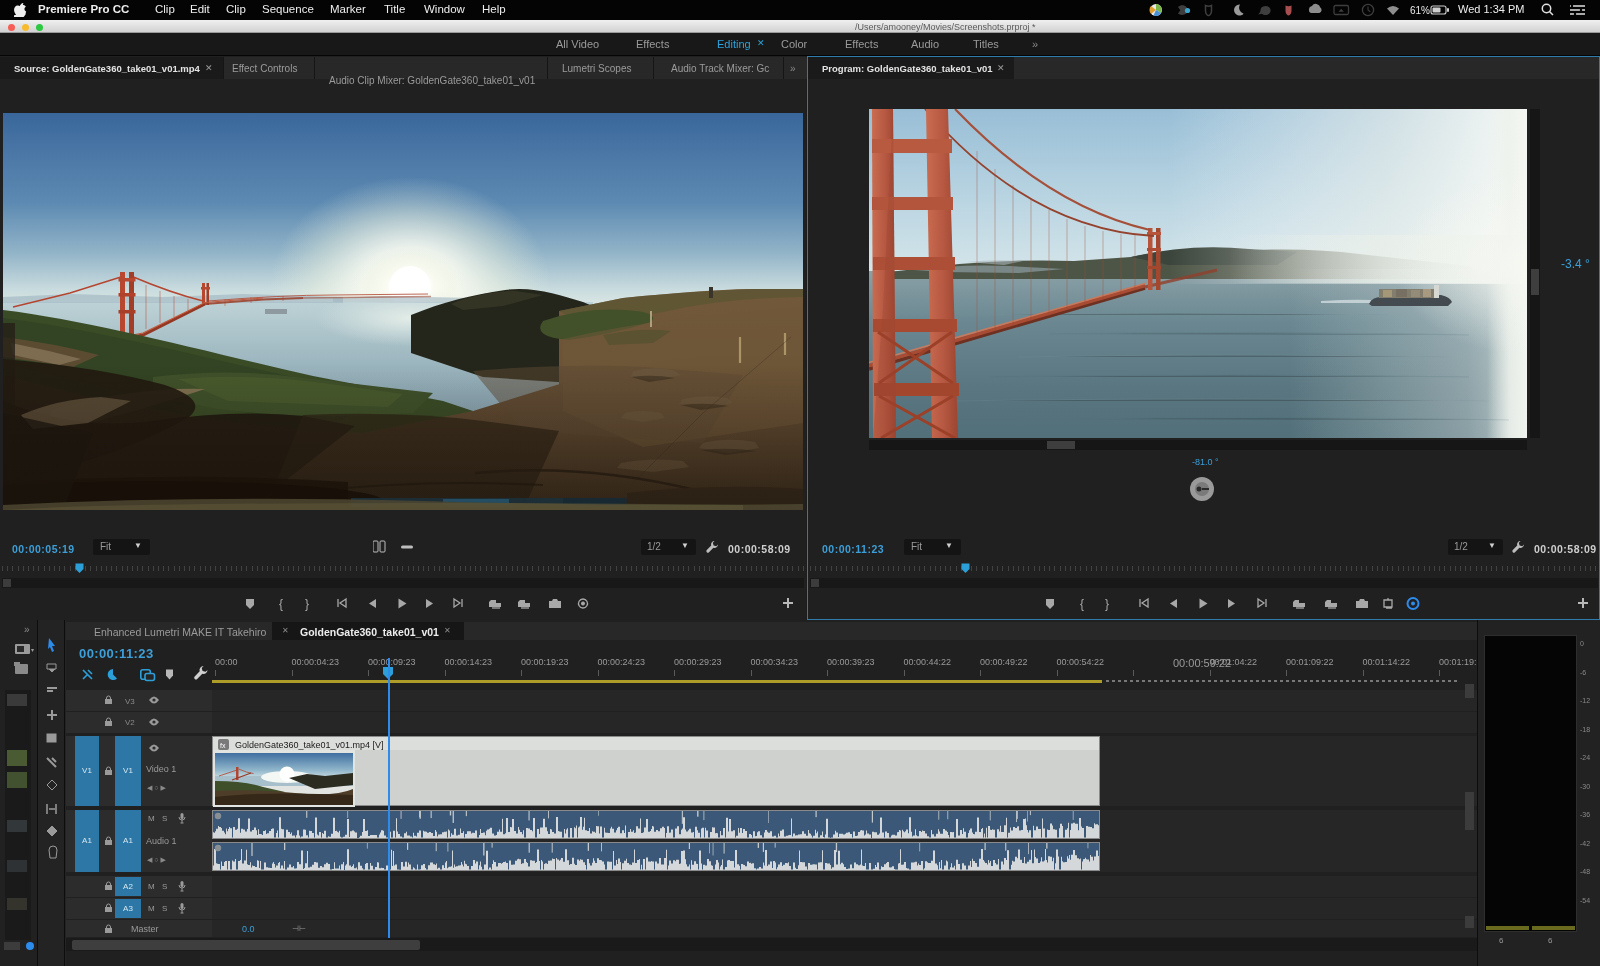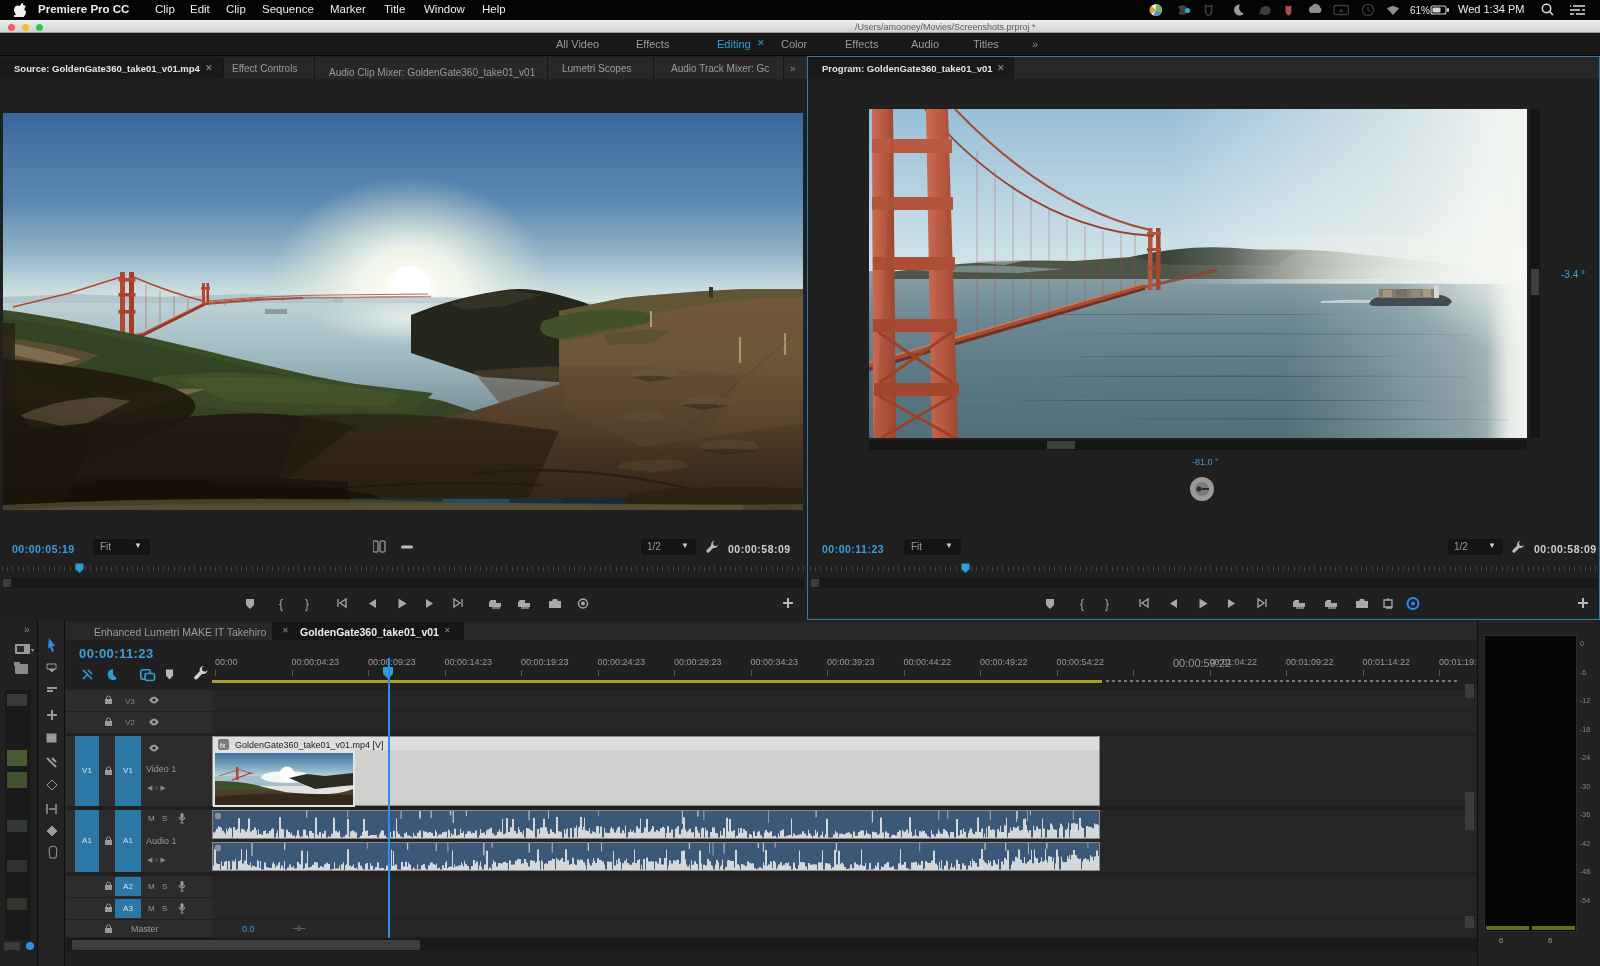--- a/index.html
+++ b/index.html
@@ -99,21 +99,21 @@
   <span class="ws" style="left:1032px;color:#8a8a8a">»</span>
 </div>
 
 <div class="abs panelbg" id="srcpanel" style="left:0;top:56px;width:806px;height:564px">
   <div class="tabbar" style="left:0;top:1px;width:906px">
     <div class="tab-active" style="left:0;top:0;width:223px;height:22px">
         <span class="abs txt" style="left:14px;top:6px;font-size:9.5px">Source: GoldenGate360_take01_v01.mp4</span>
         <span class="abs" style="left:205px;top:6px;color:#9a9a9a;font-weight:normal;font-size:9px">✕</span>
       </div>
     <span class="abs txt" style="left:232px;top:6px">Effect Controls</span>
-    <span class="abs txt" style="left:329px;top:10px">Audio Clip Mixer: GoldenGate360_take01_v01</span>
+    <span class="abs txt" style="left:329px;top:18px">Audio Clip Mixer: GoldenGate360_take01_v01</span>
     <span class="abs txt" style="left:562px;top:6px">Lumetri Scopes</span>
     <span class="abs txt" style="left:671px;top:6px">Audio Track Mixer: Gc</span>
     <span class="abs txt" style="left:790px;top:6px;color:#8a8a8a">»</span>
     <div class="sep" style="left:223px"></div>
     <div class="sep" style="left:314px"></div>
     <div class="sep" style="left:547px"></div>
     <div class="sep" style="left:653px"></div>
     <div class="sep" style="left:783px"></div>
   </div>
 
@@ -442,21 +442,21 @@
       <path d="M24 0 L27 329 L4 329 L14 200 Z" fill="#9c4530" opacity=".35"></path>
     </g>
   </svg>
 
   <div class="abs" style="left:61px;top:383px;width:658px;height:10px;background:#161616">
       <div class="abs" style="left:178px;top:1px;width:28px;height:8px;background:#3e3e3e"></div>
     </div>
   <div class="abs" style="left:722px;top:52px;width:10px;height:329px;background:#161616">
       <div class="abs" style="left:1px;top:160px;width:8px;height:26px;background:#3e3e3e"></div>
     </div>
-  <div class="abs txt" style="left:753px;top:212px;color:#3c9fd8;font-size:10px">-3.4 °</div>
+  <div class="abs txt" style="left:753px;top:200px;color:#3c9fd8;font-size:12px">-3.4 °</div>
   <div class="abs txt" style="left:384px;top:400px;color:#3c9fd8;font-size:9px">-81.0 °</div>
   <svg class="abs" style="left:381px;top:419px" width="26" height="26" viewBox="0 0 26 26">
       <circle cx="13" cy="13" r="12" fill="#9a9a9a"></circle>
       <circle cx="13" cy="13" r="7" fill="#7a7a7a"></circle>
       <circle cx="10" cy="13" r="2.5" fill="#2a2a2a"></circle>
       <rect x="13" y="12" width="7" height="2" fill="#2a2a2a"></rect>
     </svg>
 
   <div class="abs txt tc-blue" style="left:14px;top:486px;font-size:10.5px">00:00:11:23</div>
   <div class="ddbox" style="left:96px;top:482px;width:57px;height:16px">

